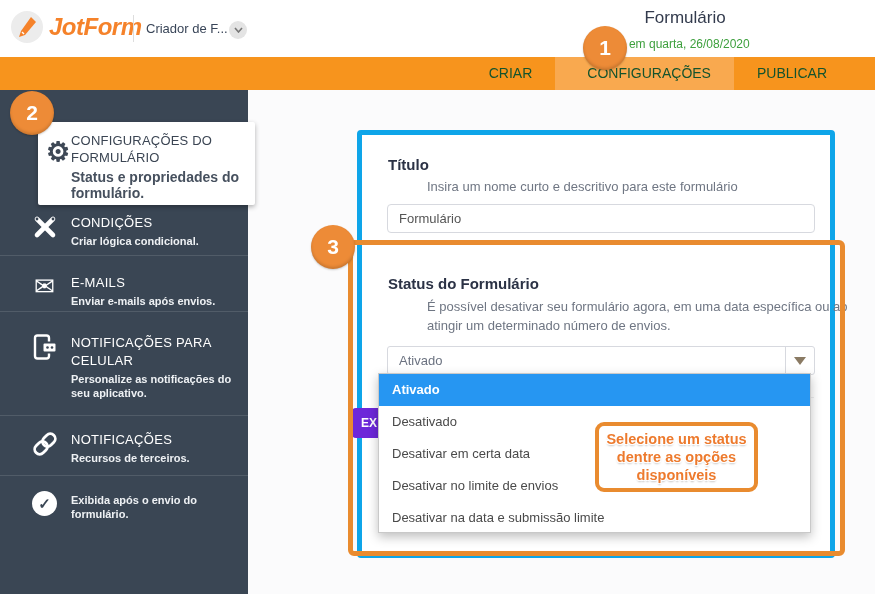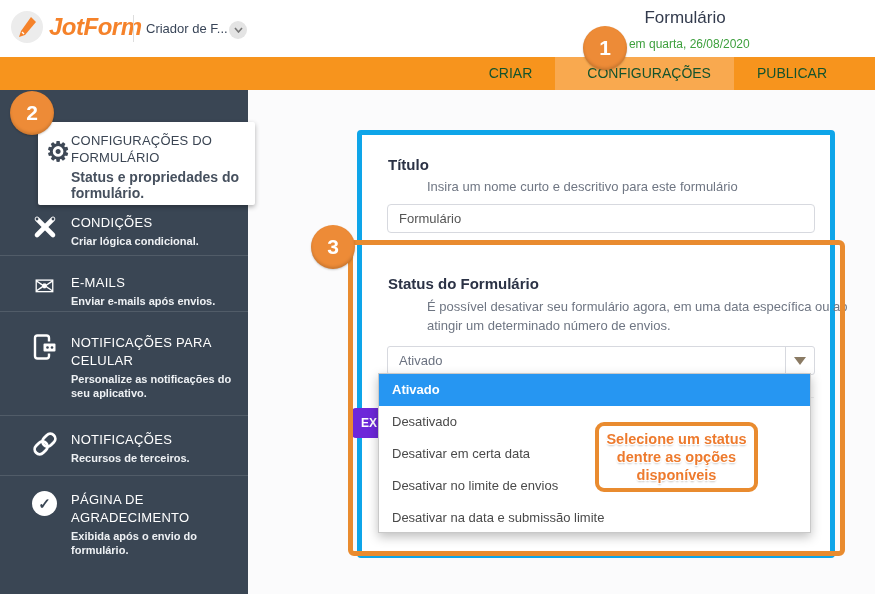--- a/index.html
+++ b/index.html
@@ -185,21 +185,20 @@
         <div class="si-sub">Recursos de terceiros.</div>
       </div>
     </div>
     <div class="side-sep" style="top:385px;"></div>
 
     <div class="side-item" style="top:401px;">
       <span class="side-icon">
         <span class="check-circle">✓</span>
       </span>
       <div class="side-text">
-        <div class="si-title">PÁGINA DE AGRADECIMENTO</div>
         <div class="si-sub">Exibida após o envio do formulário.</div>
       </div>
     </div>
   </div>
 
   <div class="card">
     <div class="sec-heading" style="top:21px;">Título</div>
     <div class="sec-desc" style="top:42px; width:440px;">Insira um nome curto e descritivo para este formulário</div>
     <input class="text-input" type="text" value="Formulário" style="">
 

